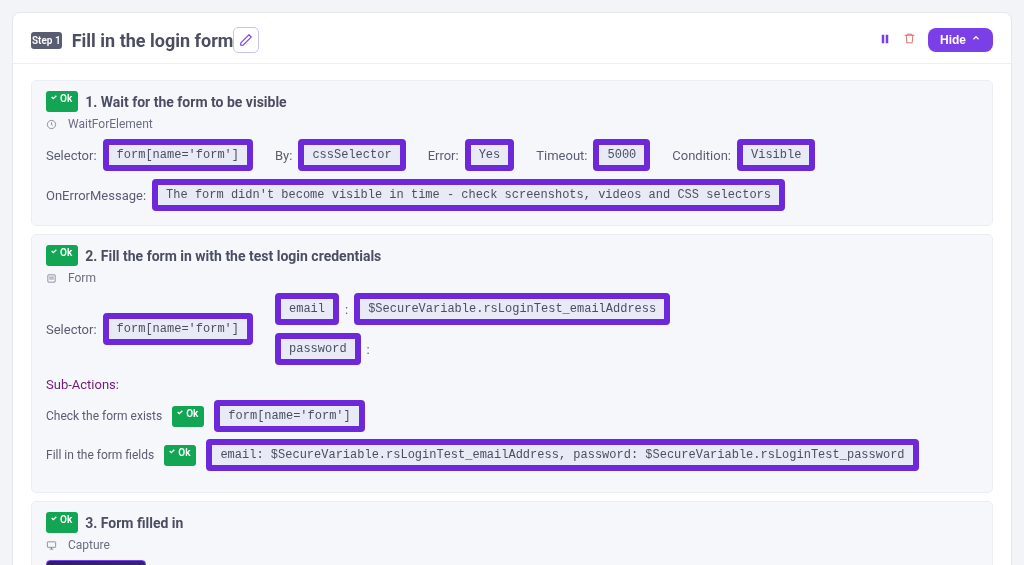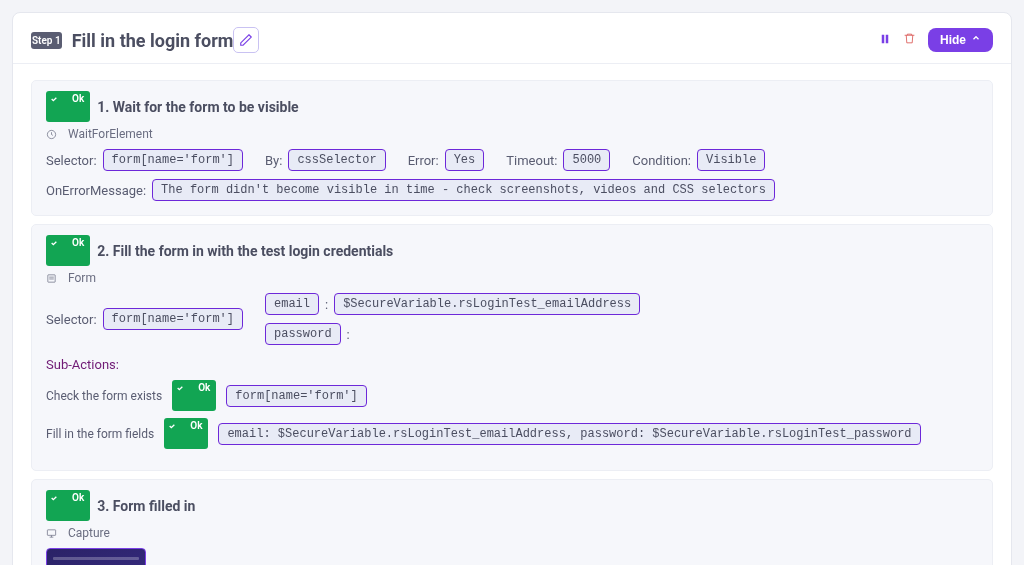--- a/index.html
+++ b/index.html
@@ -74,37 +74,36 @@
       border-radius: 5px;
       padding: 10px 14px 14px 14px;
       margin-top: 8px;
     }
     .sub-header { display: flex; align-items: center; gap: 7px; margin-bottom: 5px; }
     .ok-badge {
       background: #12a553;
       color: #fff;
       font-size: 10px;
       font-weight: 600;
-      padding: 2px 6px 18px 4px;
+      padding: 2px 6px 8px 4px;
       border-radius: 3px;
       display: inline-flex;
-      align-items: center;
-      gap: 14px;
+      gap: 2px;
     }
     .ok-badge svg { width: 8px; height: 8px; }
     .sub-title { font-size: 14px; font-weight: 700; color: #4b4e61; }
     .type-row { display: flex; align-items: center; gap: 11px; font-size: 12px; color: #6b6e82; margin-bottom: 8px; }
     .type-row svg { width: 11px; height: 11px; stroke: #6b6e82; fill: none; stroke-width: 1.6; }
     .kv-row { display: flex; align-items: center; gap: 22px; flex-wrap: wrap; margin-bottom: 8px; font-size: 13px; }
     .kv { display: flex; align-items: center; gap: 6px; }
     .kv-label { color: #5a5d72; }
     .code-pill {
       font-family: "Courier New", monospace;
       background: #e8ebf6;
-      border: 1px solid #6d28d9;
+      border: 6px solid #6d28d9;
       border-radius: 4px;
       padding: 3px 8px;
       color: #4b4e61;
       font-size: 12px;
     }
     .fields-block { display: flex; gap: 22px; }
     .fields-col { display: flex; flex-direction: column; gap: 8px; }
     .field-row { display: flex; align-items: center; gap: 6px; }
     .sub-actions-label { font-size: 13px; color: #701a75; margin: 12px 0 8px 0; }
     .sa-row { display: flex; align-items: center; gap: 10px; margin-bottom: 7px; font-size: 12px; }

